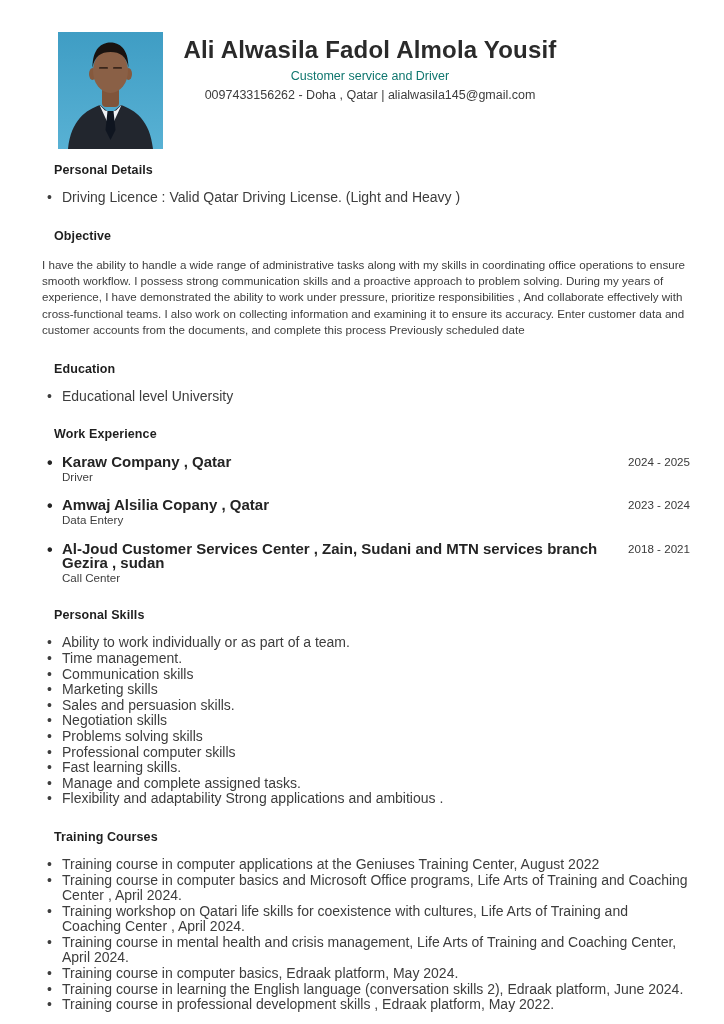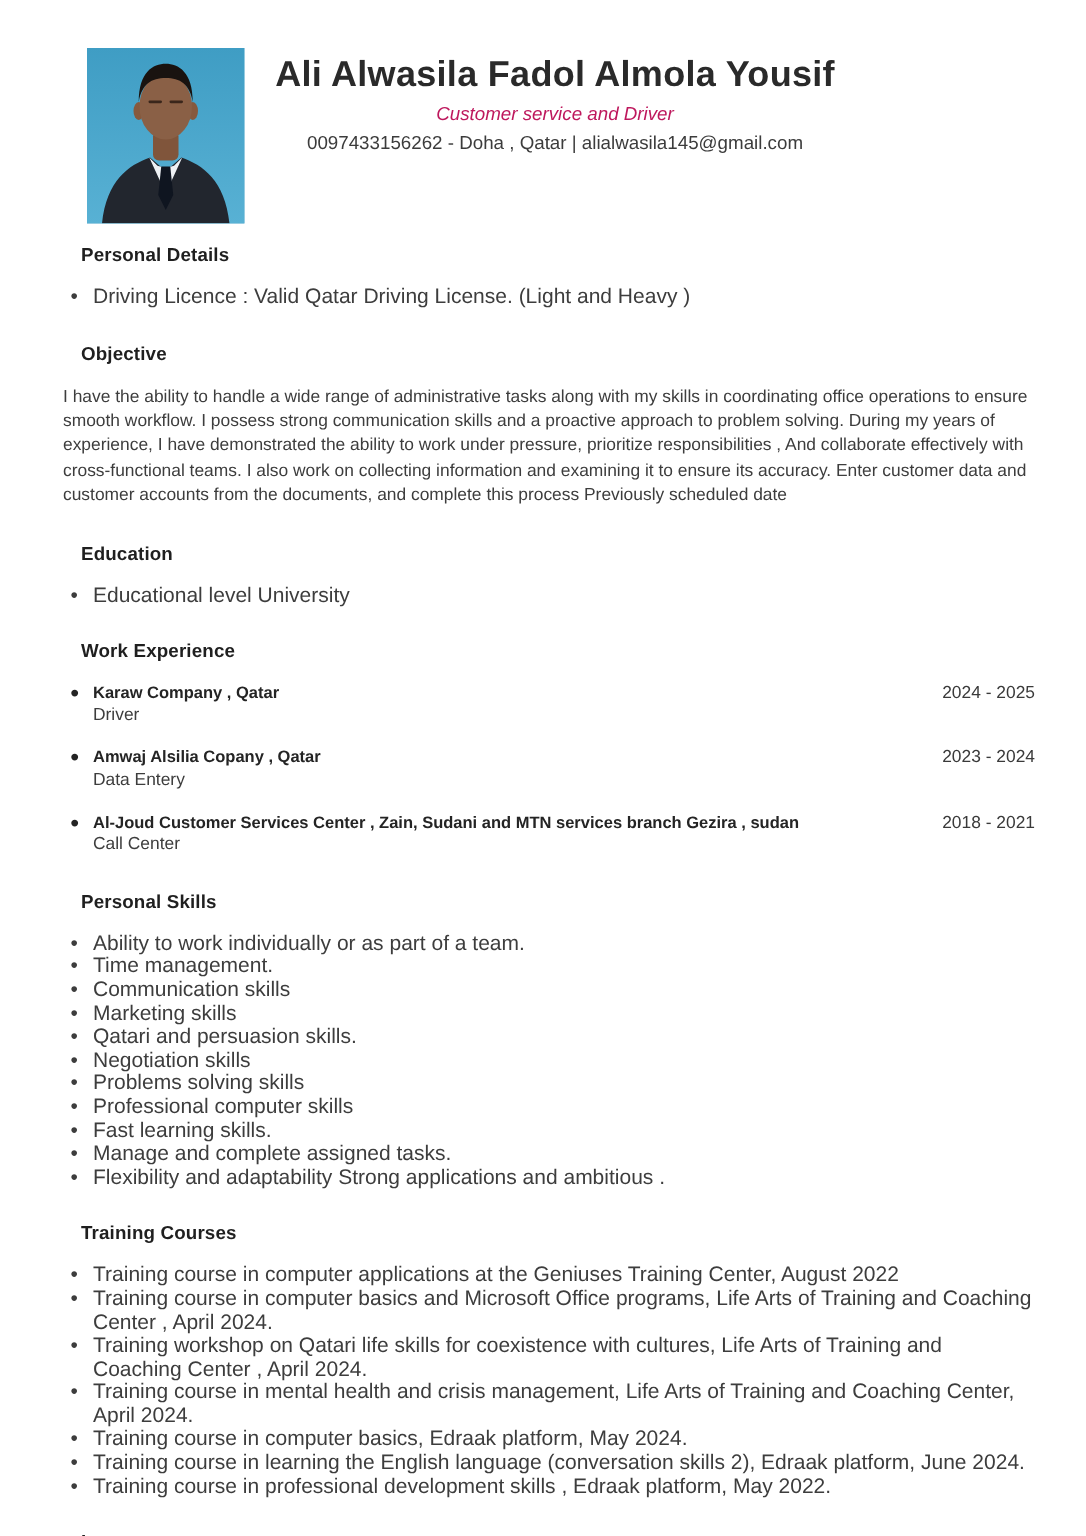--- a/index.html
+++ b/index.html
@@ -12,21 +12,21 @@
 
   
   .header { position: relative; height: 149px; margin-left: 16px; }
   .photo-frame {
     position: absolute; left: 42px; top: 32px; width: 105px; height: 117px;
     overflow: hidden; background: #47a4c9;
   }
   .photo-frame svg { display: block; width: 100%; height: 100%; }
   .header-center { text-align: center; padding-top: 36px; }
   .name { font-size: 24px; line-height: 27px; font-weight: 700; color: #2a2a2a; letter-spacing: .2px; }
-  .person-title { font-size: 12.5px; margin-top: 6px; color: #be185d; font-style: italic; }
+  .person-title { font-size: 12.5px; margin-top: 6px; color: #0f766e; }
   .contact-line { font-size: 12.5px; margin-top: 5px; color: #3c3c3c; }
 
   
   .content { padding: 0 34px 0 42px; }
   .section-heading {
     font-size: 12.5px; font-weight: 700; color: #1f1f1f;
     margin: 23px 0 0 12px; letter-spacing: .1px;
   }
   .section-heading.first { margin-top: 14px; }
 
@@ -38,21 +38,21 @@
   ul.bullets li::before { content: "\2022"; position: absolute; left: 5px; top: 0; color: #3d3d3d; }
 
   .objective-text {
     margin: 14px 0 0 0; font-size: 11.6px; line-height: 16.4px;
     color: #3d3d3d; max-width: 652px;
   }
 
   .job { display: flex; justify-content: space-between; align-items: flex-start; margin-top: 14px; }
   .job-main { position: relative; padding-left: 20px; flex: 1; padding-right: 12px; }
   .job-main::before { content: "\2022"; position: absolute; left: 5px; top: -1px; font-weight: 700; color: #242424; }
-  .job-company { font-size: 11px; font-weight: 700; color: #242424; line-height: 14.6px; }
+  .job-company { font-size: 15px; font-weight: 700; color: #242424; line-height: 14.6px; }
   .job-role { font-size: 11.6px; color: #3d3d3d; line-height: 14.6px; }
   .job-dates { font-size: 11.6px; color: #3a3a3a; white-space: nowrap; line-height: 14.6px; }
 </style>
 </head>
 <body>
 
 <div class="page">
 
   <div class="header">
     <div class="photo-frame">
@@ -131,21 +131,21 @@
       </div>
       <div class="job-dates">2018 - 2021</div>
     </div>
 
     <h2 class="section-heading">Personal Skills</h2>
     <ul class="bullets">
       <li>Ability to work individually or as part of a team.</li>
       <li>Time management.</li>
       <li>Communication skills</li>
       <li>Marketing skills</li>
-      <li>Qatari and persuasion skills.</li>
+      <li>Sales and persuasion skills.</li>
       <li>Negotiation skills</li>
       <li>Problems solving skills</li>
       <li>Professional computer skills</li>
       <li>Fast learning skills.</li>
       <li>Manage and complete assigned tasks.</li>
       <li>Flexibility and adaptability Strong applications and ambitious .</li>
     </ul>
 
     <h2 class="section-heading">Training Courses</h2>
     <ul class="bullets">

